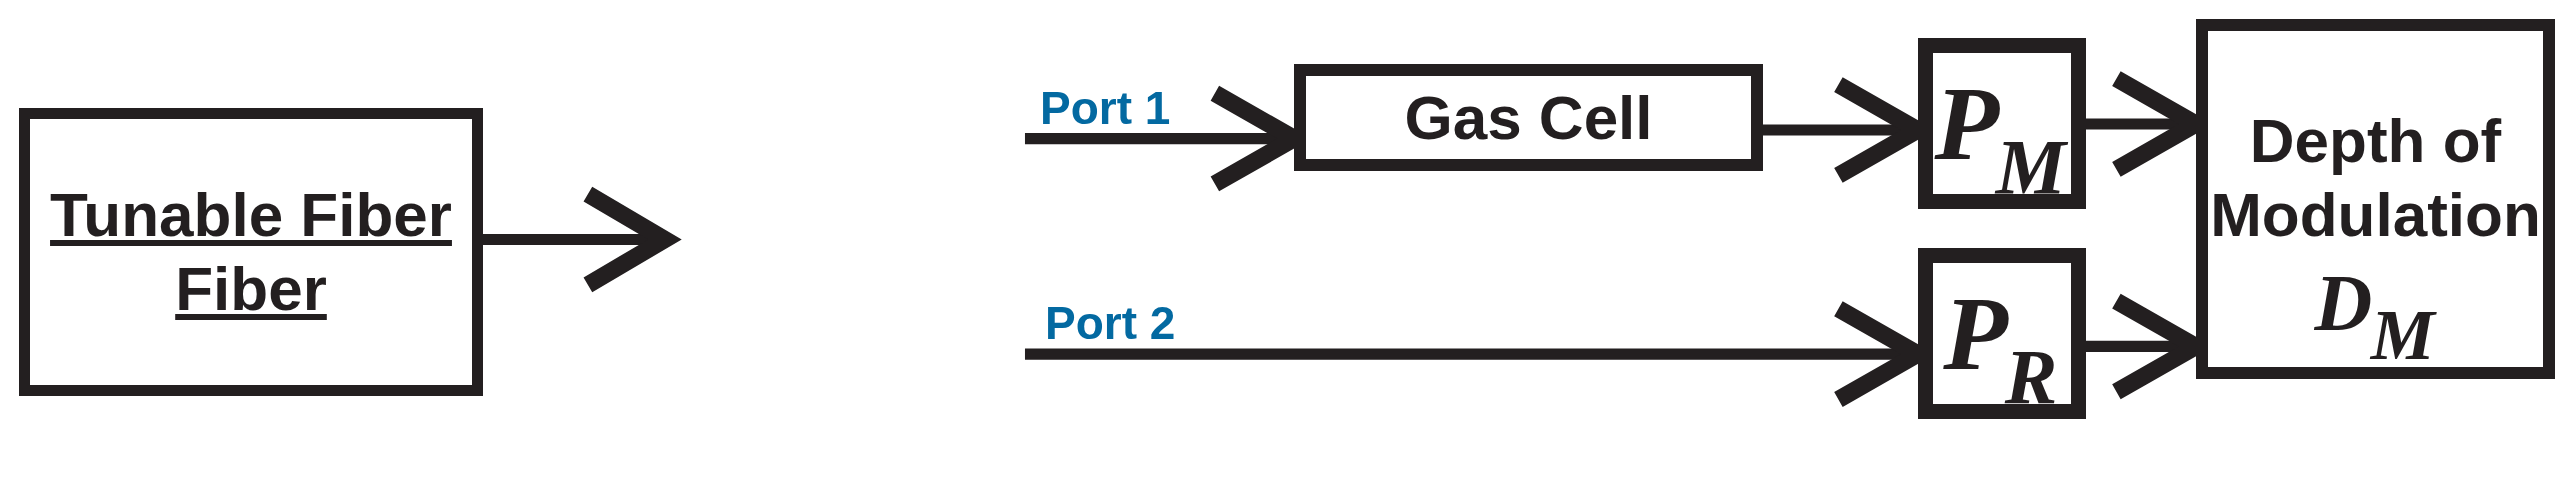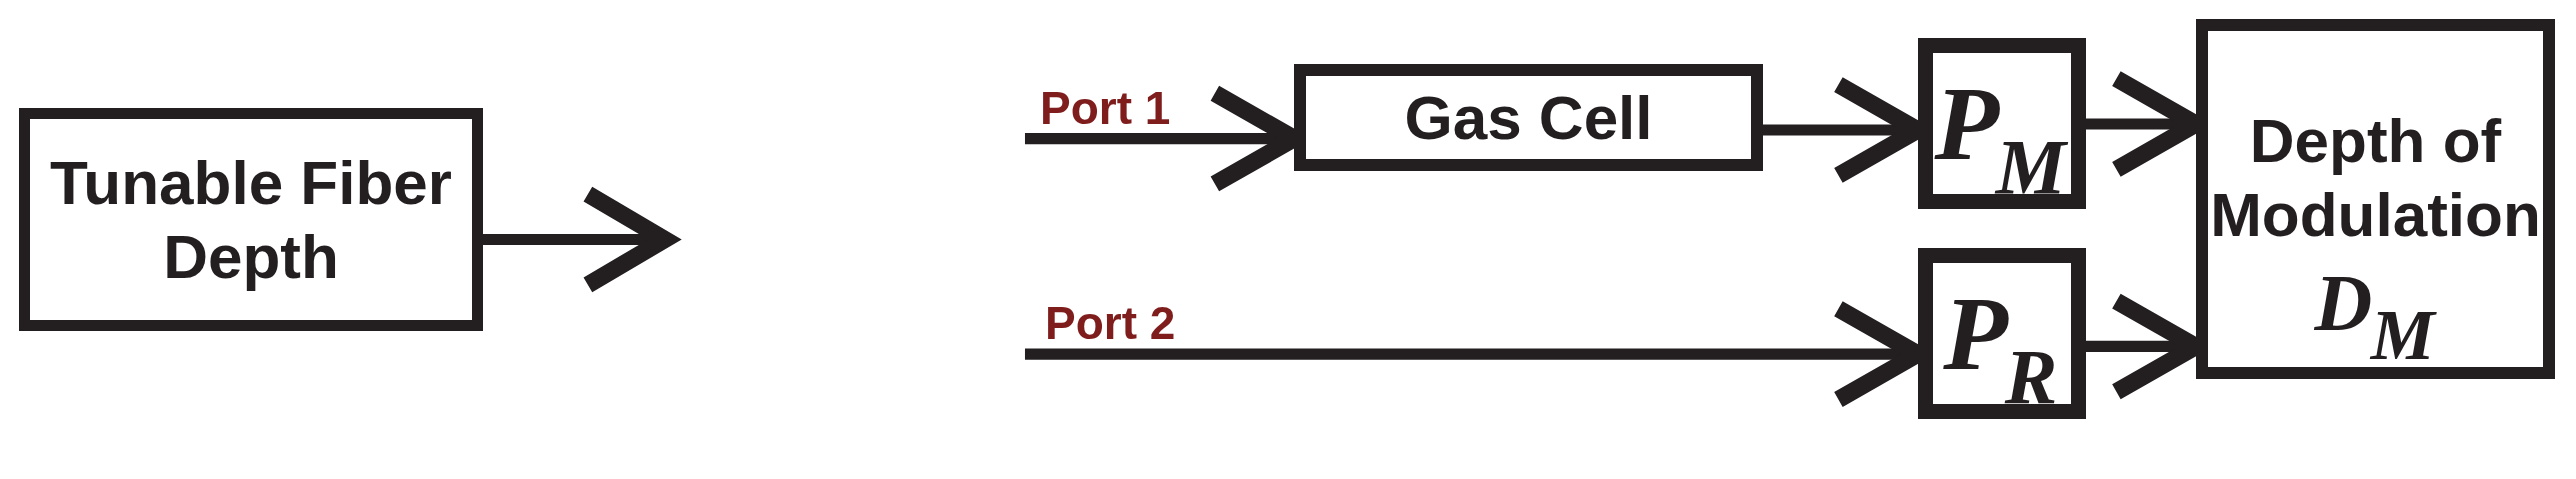--- a/index.html
+++ b/index.html
@@ -34,21 +34,21 @@
     color: #231f20;
     text-align: center;
   }
   .label-line {
     font-size: 62px;
     font-weight: bold;
     line-height: 74px;
     white-space: nowrap;
     color: #231f20;
   }
-  .box-laser        { left: 19px;   top: 108px; width: 464px; height: 223px; border-width: 11px; }
+  .box-laser        { left: 19px;   top: 108px; width: 464px; height: 288px; border-width: 11px; text-decoration: underline; }
   .box-beamsplitter { left: 665px;  top: 19px;  width: 364px; height: 416px; }
   .box-gascell      { left: 1294px; top: 64px;  width: 469px; height: 107px; }
   .box-pm           { left: 1918px; top: 38px;  width: 168px; height: 171px; border-width: 15.4px; }
   .box-pr           { left: 1918px; top: 248px; width: 168px; height: 171px; border-width: 15.4px; }
   .box-dom          { left: 2196px; top: 19px;  width: 359px; height: 360px; justify-content: flex-start; padding-top: 73px; }
 
   .symbol {
     font-family: "Liberation Serif", "DejaVu Serif", serif;
     font-style: italic;
     font-weight: bold;
@@ -63,21 +63,21 @@
   .pbox-symbol { font-size: 106px; }
   .pbox-symbol .sub { font-size: 79px; top: 34px; left: -3.4px; }
   .dom-symbol { font-size: 80px; margin-top: 11px; }
   .dom-symbol .sub { font-size: 72px; top: 29px; left: -1.7px; }
 
   .port-label {
     position: absolute;
     font-size: 46px;
     font-weight: bold;
     line-height: 48px;
-    color: #7f1d1d;
+    color: #0369a1;
     white-space: nowrap;
   }
   .port1-label { left: 1040px; top: 84px; }
   .port2-label { left: 1045px; top: 299px; }
 </style>
 </head>
 <body>
 
 <div class="stage">
 
@@ -109,21 +109,21 @@
     </g>
 
     <g stroke="#231f20" fill="none">
       <line x1="2434" y1="405" x2="2563" y2="405" stroke-width="13"></line>
       <polyline points="2474,352 2567,405 2474,458" stroke-width="20"></polyline>
     </g>
   </svg>
 
   <div class="box box-laser">
     <div class="label-line">Tunable Fiber</div>
-    <div class="label-line">Depth</div>
+    <div class="label-line">Fiber</div>
   </div>
 
 
   <div class="box box-gascell">
     <div class="label-line">Gas Cell</div>
   </div>
 
   <div class="box box-pr">
     <div class="symbol pbox-symbol">
       <span>P</span><span class="sub">R</span>

